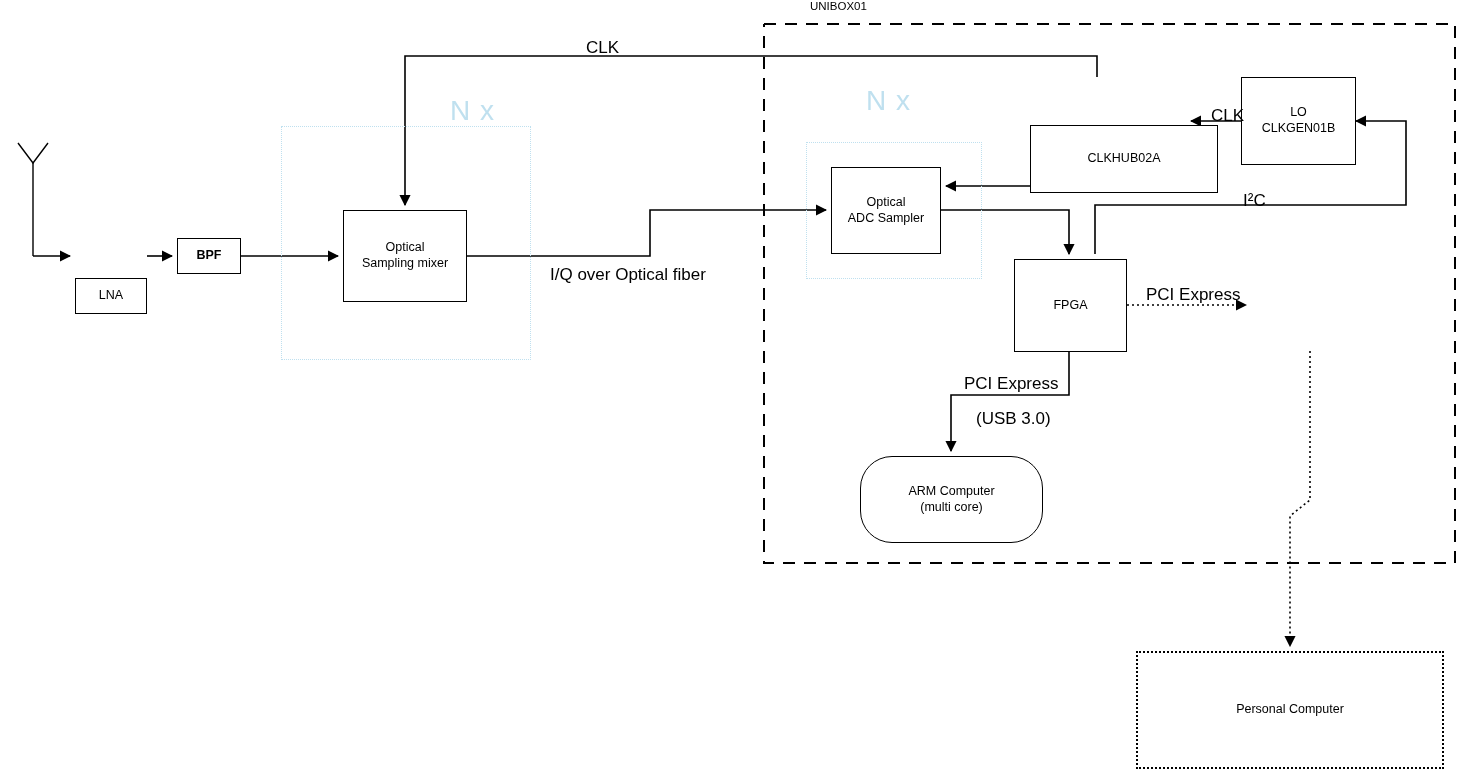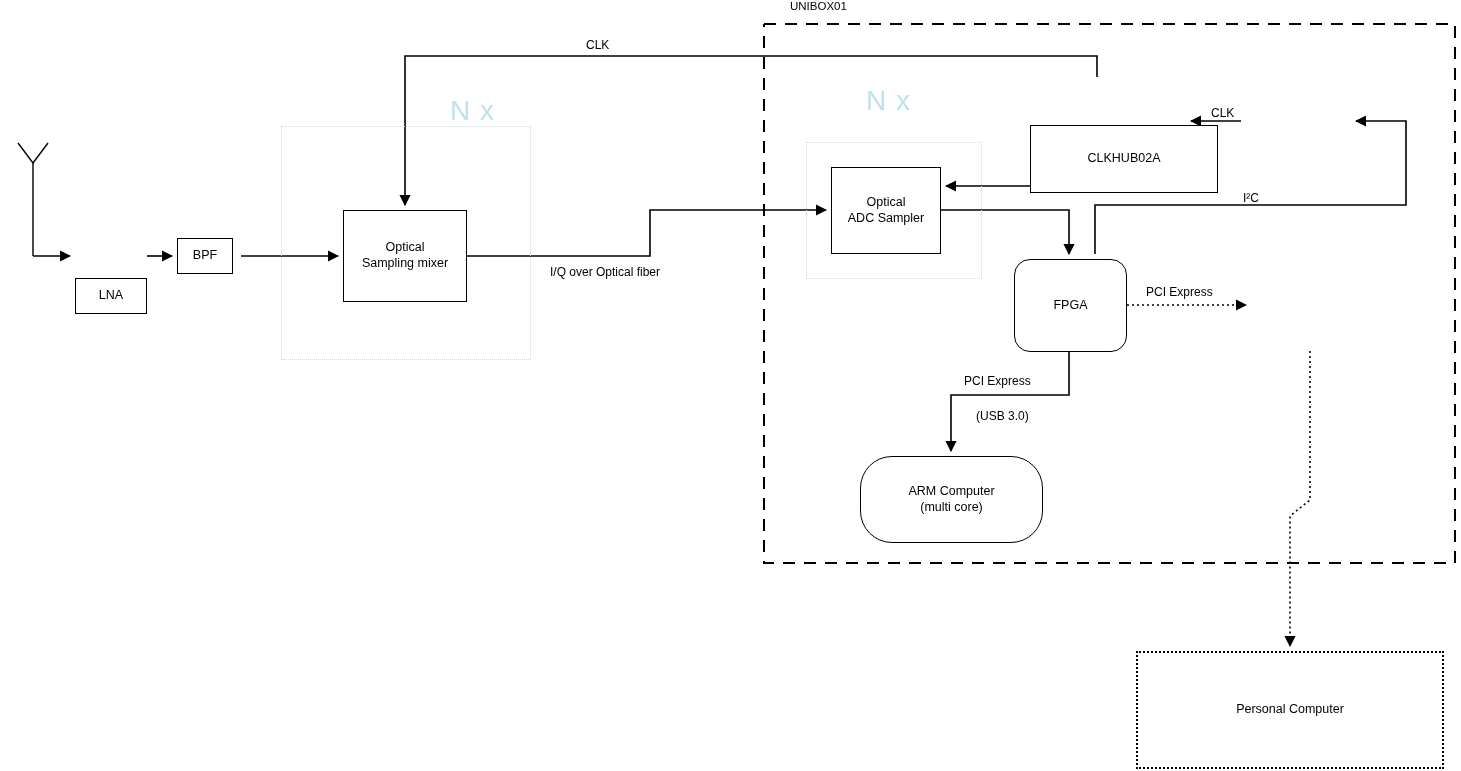--- a/index.html
+++ b/index.html
@@ -47,29 +47,30 @@
     background: transparent;
   }
   .nx-label {
     position: absolute;
     color: #bfe0ef;
     font-size: 28px;
     letter-spacing: 1px;
   }
   .label {
     position: absolute;
-    font-size: 12px;
+    font-size: 17px;
     color: #000000;
     white-space: nowrap;
   }
   .unibox-label {
     position: absolute;
     font-size: 11.5px;
     color: #000000;
     white-space: nowrap;
+    margin-left: 20px;
   }
 </style>
 </head>
 <body>
 
 <div id="root">
 
   <svg id="diagram" viewBox="0 0 1461 771">
     <defs>
       <marker id="arrow" viewBox="0 0 10 10" refX="9" refY="5" markerWidth="7" markerHeight="7" orient="auto-start-reverse">
@@ -140,27 +141,29 @@
 
   <div class="nx-region" style="left:281px; top:126px; width:250px; height:234px;"></div>
   <div class="nx-label" style="left:450px; top:95px;">N x</div>
 
   <div class="nx-region" style="left:806px; top:142px; width:176px; height:137px;"></div>
   <div class="nx-label" style="left:866px; top:85px;">N x</div>
 
   <div class="unibox-label" style="left:790px; top:0px;">UNIBOX01</div>
 
   <div class="box" style="left:75px; top:238px; width:72px; height:36px;margin-top:40px;">LNA</div>
-  <div class="box" style="left:177px; top:238px; width:56px; height:36px;">BPF</div>
+  <div class="box" style="left:177px; top:238px; width:64px; height:36px;font-weight:bold;">BPF</div>
   <div class="box" style="left:343px; top:210px; width:124px; height:92px;">Optical
 Sampling mixer</div>
   <div class="box" style="left:831px; top:167px; width:110px; height:87px;">Optical
 ADC Sampler</div>
   <div class="box" style="left:1030px; top:77px; width:188px; height:68px;margin-top:48px;">CLKHUB02A</div>
-  <div class="box" style="left:1014px; top:259px; width:113px; height:93px;border-radius:16px;">FPGA</div>
+  <div class="box" style="left:1241px; top:77px; width:115px; height:88px;">LO
+CLKGEN01B</div>
+  <div class="box" style="left:1014px; top:259px; width:113px; height:93px;">FPGA</div>
   <div class="box" style="left:860px; top:456px; width:183px; height:87px;border-radius:32px;">ARM Computer
 (multi core)</div>
   <div class="box dotted" style="left:1136px; top:651px; width:308px; height:118px;">Personal Computer</div>
 
   <div class="label" style="left:586px; top:38px;">CLK</div>
   <div class="label" style="left:1211px; top:106px;">CLK</div>
   <div class="label" style="left:1243px; top:191px;">I²C</div>
   <div class="label" style="left:550px; top:265px;">I/Q over Optical fiber</div>
   <div class="label" style="left:1146px; top:285px;">PCI Express</div>
   <div class="label" style="left:964px; top:374px;">PCI Express</div>

